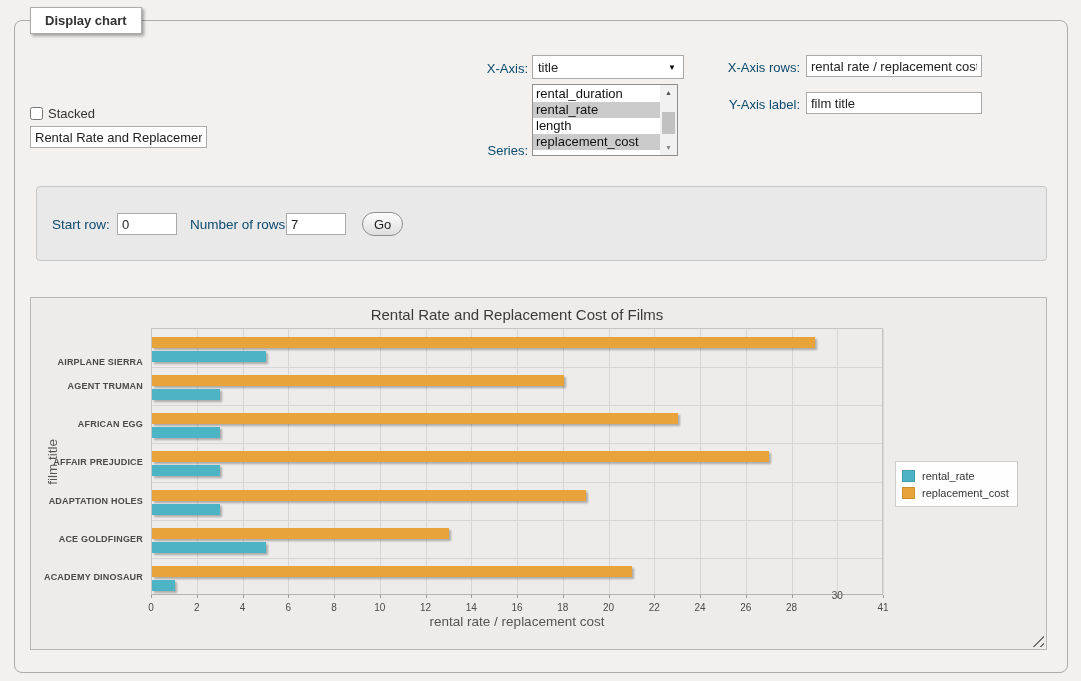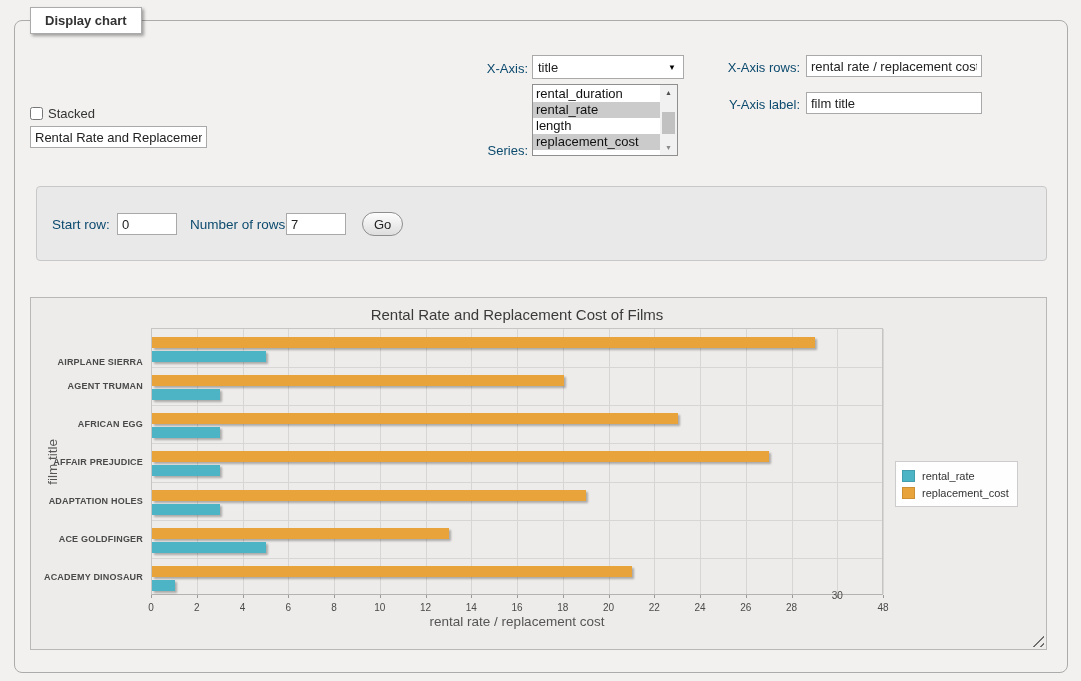--- a/index.html
+++ b/index.html
@@ -201,21 +201,21 @@
         <div class="xticklabel" style="left: 608.25px; top: 304px;">22</div>
         <div class="xtick" style="left: 669px; top: 297px;"></div>
         <div class="xticklabel" style="left: 654px; top: 304px;">24</div>
         <div class="xtick" style="left: 714.75px; top: 297px;"></div>
         <div class="xticklabel" style="left: 699.75px; top: 304px;">26</div>
         <div class="xtick" style="left: 760.5px; top: 297px;"></div>
         <div class="xticklabel" style="left: 745.5px; top: 304px;">28</div>
         <div class="xtick" style="left: 806.25px; top: 297px;"></div>
         <div class="xticklabel" style="left: 791.25px; top: 292px;">30</div>
         <div class="xtick" style="left: 852px; top: 297px;"></div>
-        <div class="xticklabel" style="left: 837px; top: 304px;">48</div>
+        <div class="xticklabel" style="left: 837px; top: 304px;">41</div>
       </div>
     <div id="xaxis-title">rental rate / replacement cost</div>
     <div id="legend">
         <div class="legend-row">
           <div class="legend-swatch" style="background: rgb(76, 180, 196);"></div>
           <div class="legend-text">rental_rate</div>
         </div>
         <div class="legend-row">
           <div class="legend-swatch" style="background: rgb(233, 163, 59);"></div>
           <div class="legend-text">replacement_cost</div>

